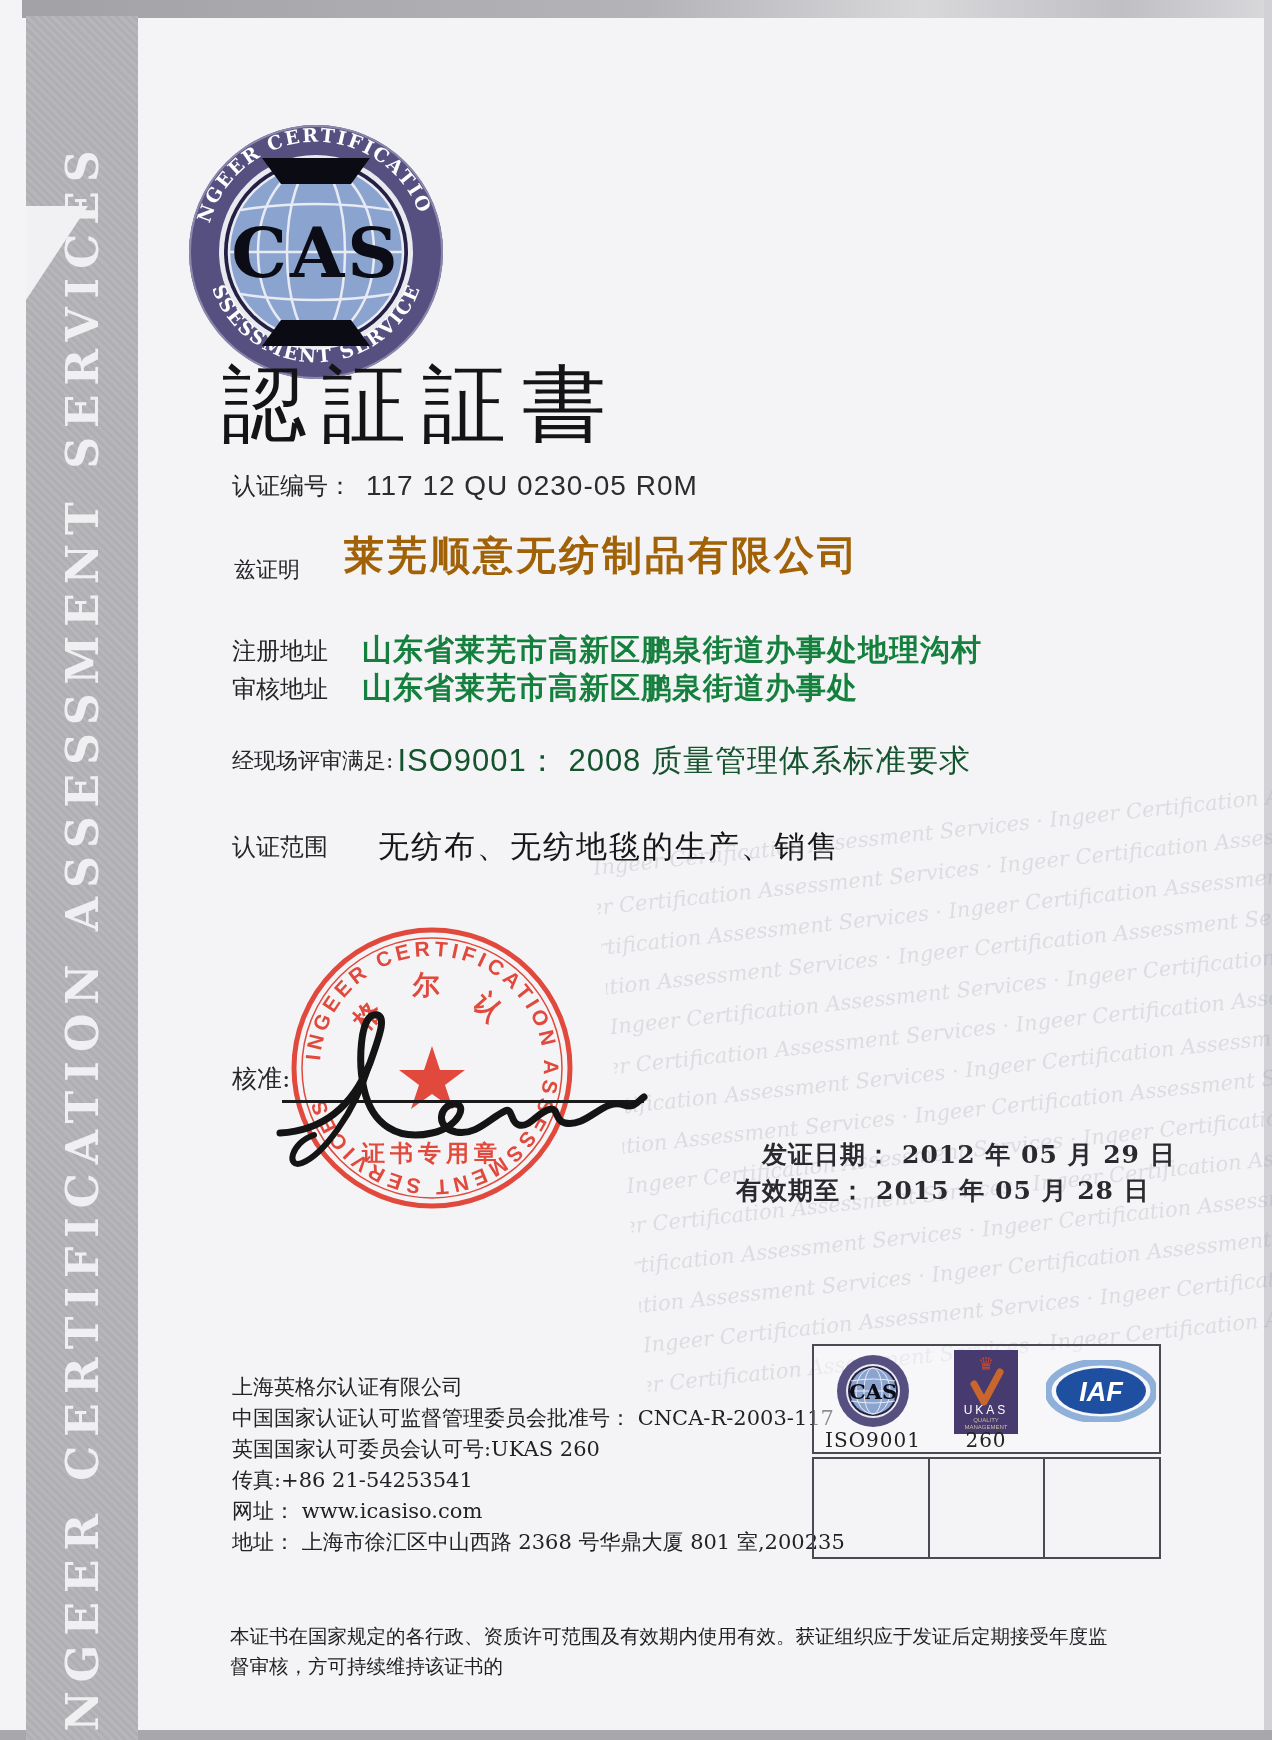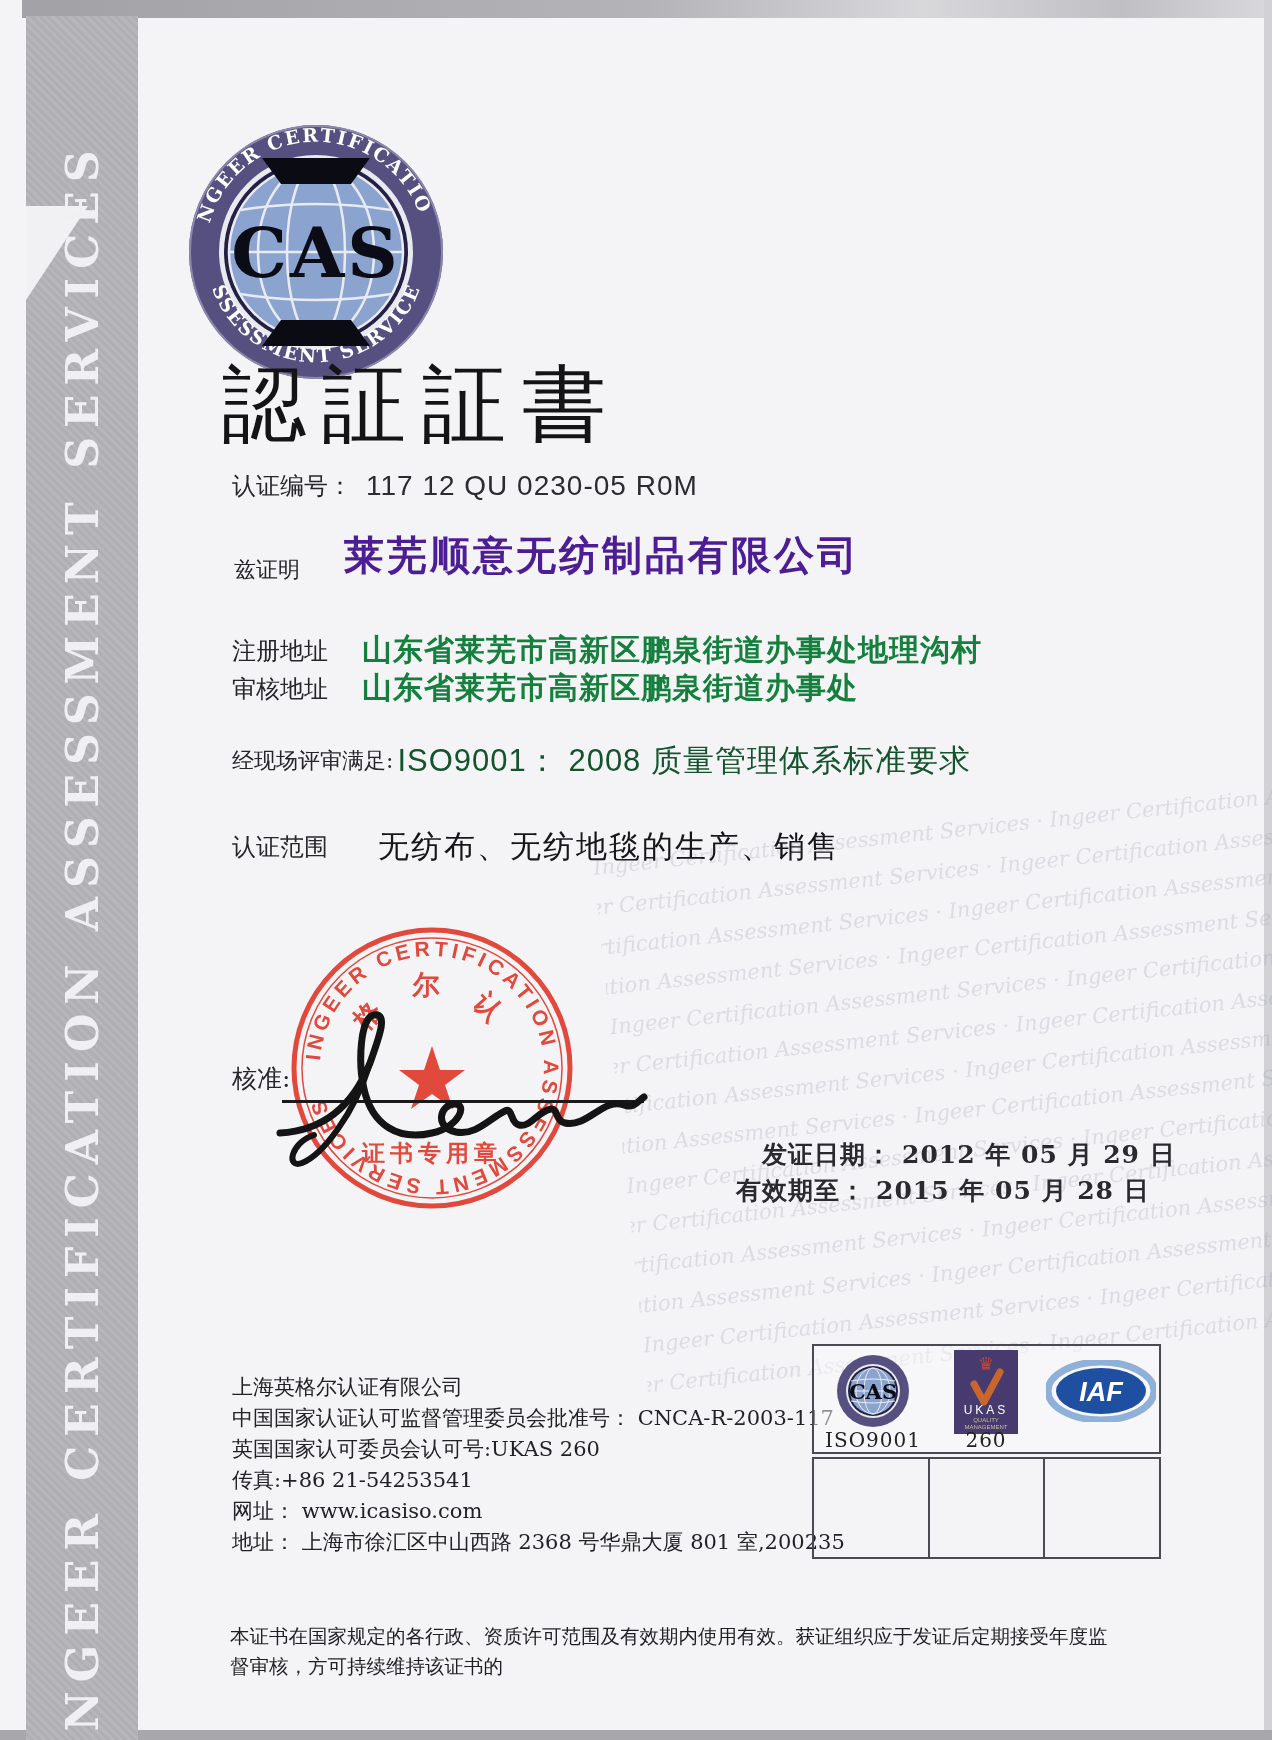--- a/index.html
+++ b/index.html
@@ -25,21 +25,21 @@
     transform:rotate(-6deg);overflow:hidden;z-index:0;pointer-events:none;}
   .wm-line{font-family:"DejaVu Serif",serif;font-style:italic;font-size:21px;line-height:40px;
     color:rgba(150,152,175,.26);white-space:nowrap;}
   
   .abs{position:absolute;}
   .row{position:absolute;display:flex;align-items:center;}
   .title{font-size:84px;letter-spacing:16px;color:#141416;font-weight:500;}
   .lbl{font-size:24px;color:#26262a;}
   .lbl-sm{font-size:22px;color:#26262a;}
   .num-val{font-family:"Liberation Sans",sans-serif;font-size:28px;letter-spacing:1px;color:#2c2c30;}
-  .company{font-size:40px;font-weight:bold;letter-spacing:3px;color:#4c1d95;}
+  .company{font-size:40px;font-weight:bold;letter-spacing:3px;color:#a16207;}
   .addr-val{font-size:30px;font-weight:bold;letter-spacing:1px;color:#15803d;}
   .std-val{font-size:31px;color:#14532d;letter-spacing:1px;font-family:Liberation Sans, sans-serif;}
   .scope-val{font-size:31px;font-weight:normal;letter-spacing:2px;color:#17171a;}
   .date-row{font-size:25px;font-weight:600;color:#2a2a2e;letter-spacing:1px;display:flex;gap:10px;}
   .approve-line{position:absolute;left:282px;top:1100px;width:362px;height:3px;background:#1a1a1a;}
   .issuer{position:absolute;left:232px;top:1372px;font-size:21px;line-height:31px;color:#222226;
     font-family:"DejaVu Serif",serif;}
   .issuer div{white-space:nowrap;}
   .accr-box{position:absolute;left:812px;top:1344px;width:345px;height:106px;
     border:2px solid #4a4a52;background:rgba(250,250,252,.5);z-index:2;}

